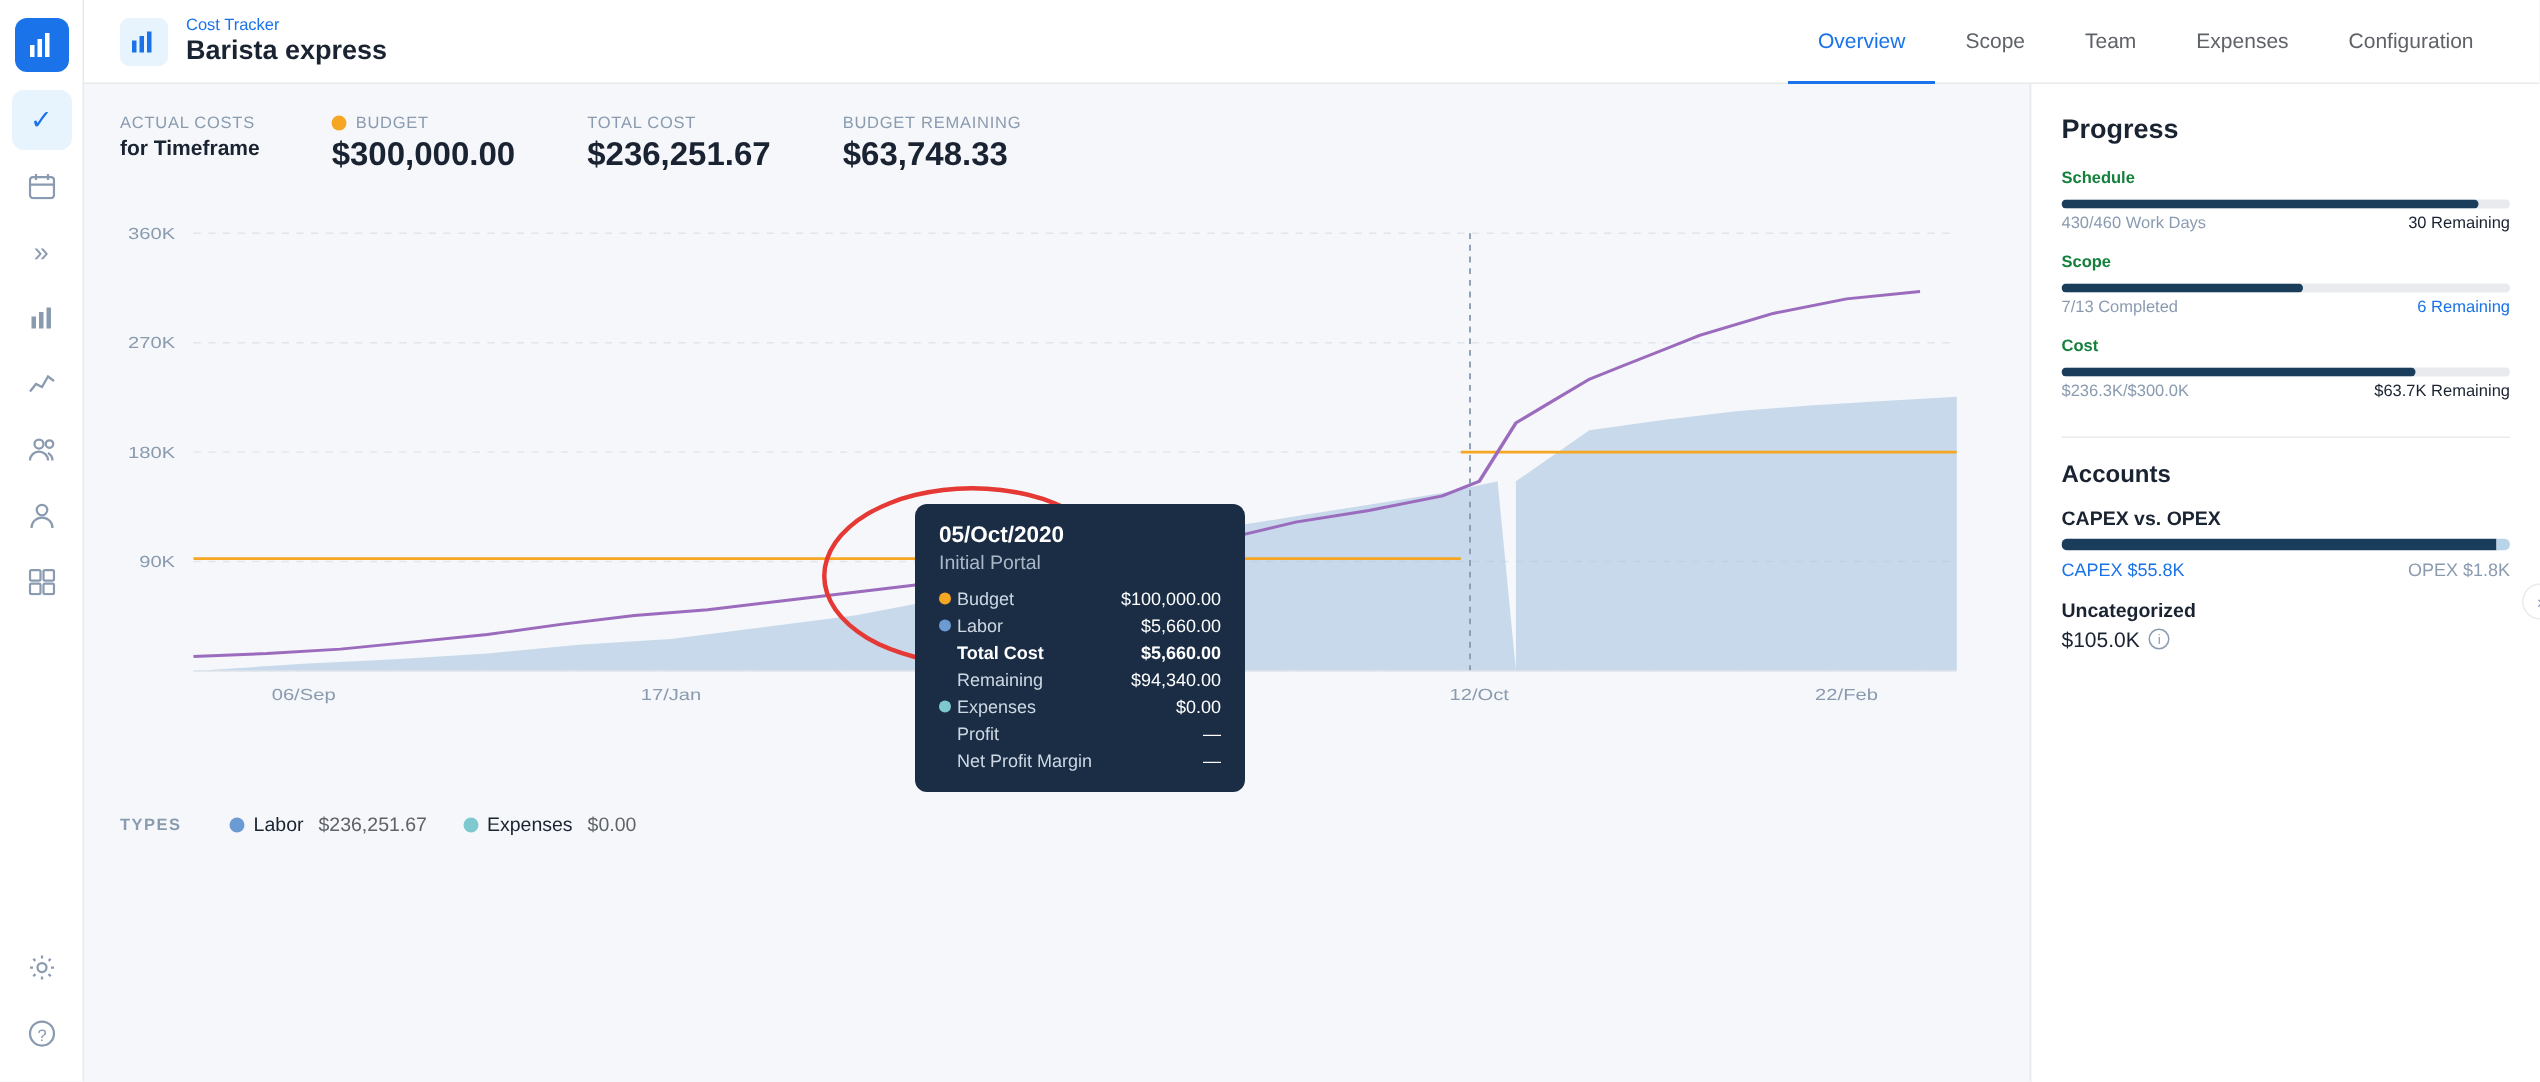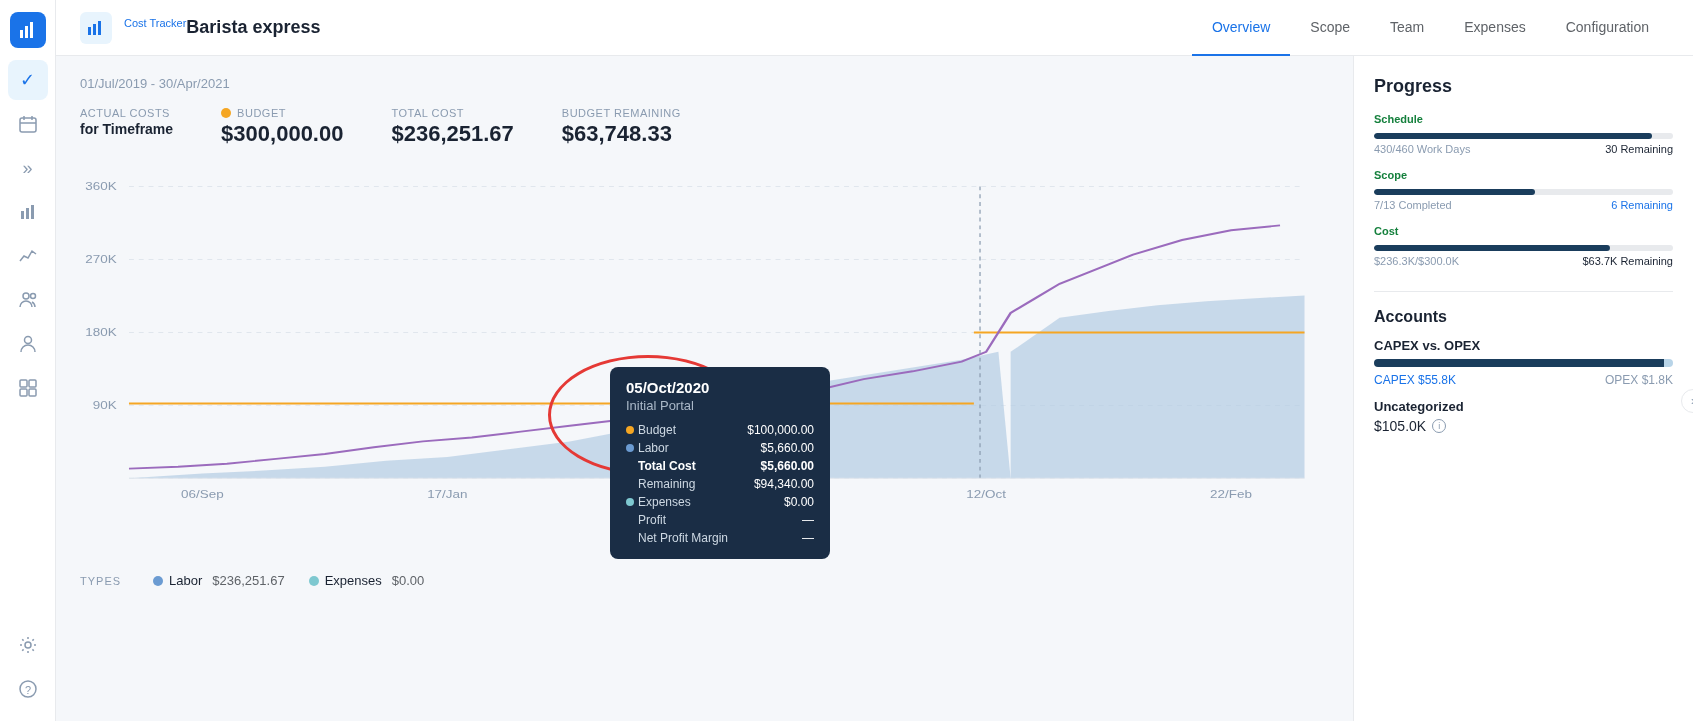--- a/index.html
+++ b/index.html
@@ -36,21 +36,21 @@
       background: #fff;
       border-bottom: 1px solid #e8eaed;
       display: flex;
       align-items: center;
       padding: 0 24px;
       height: 56px;
       justify-content: space-between;
     }
     .topnav-left { display: flex; align-items: center; gap: 12px; }
     .app-icon { width: 32px; height: 32px; background: #e8f4fd; border-radius: 6px; display: flex; align-items: center; justify-content: center; color: #1a73e8; font-size: 16px; }
-    .breadcrumb { display: flex; }
+    .breadcrumb { display: flex; flex-direction: column; }
     .breadcrumb-parent { font-size: 11px; color: #1a73e8; }
     .breadcrumb-title { font-size: 18px; font-weight: 600; color: #1a2332; }
     .topnav-tabs { display: flex; gap: 0; }
     .tab {
       padding: 0 20px;
       height: 56px;
       display: flex; align-items: center;
       font-size: 14px; color: #5f6368;
       cursor: pointer;
       border-bottom: 2px solid transparent;
@@ -102,21 +102,21 @@
       width: 200px; height: 120px;
       border: 3px solid #e53935;
       border-radius: 50%;
       top: 188px;
       left: 468px;
       pointer-events: none;
     }
 
     
     .chart-legend { display: flex; align-items: center; gap: 24px; margin-top: 16px; }
-    .legend-label { font-size: 11px; font-weight: 400; color: #8a9bb0; text-transform: uppercase; letter-spacing: 1px; margin-right: 8px; }
+    .legend-label { font-size: 11px; font-weight: 700; color: #8a9bb0; text-transform: uppercase; letter-spacing: 1px; margin-right: 8px; }
     .legend-item { display: flex; align-items: center; gap: 6px; font-size: 13px; color: #1a2332; }
     .legend-dot { width: 10px; height: 10px; border-radius: 50%; }
 
     
     .right-panel {
       width: 340px;
       background: #fff;
       border-left: 1px solid #e8eaed;
       padding: 20px;
       overflow-y: auto;
@@ -246,21 +246,20 @@
       <div class="tab">Scope</div>
       <div class="tab">Team</div>
       <div class="tab">Expenses</div>
       <div class="tab">Configuration</div>
     </div>
   </div>
 
   <div class="content">
 
     <div class="chart-area">
-      <div class="date-range">01/Jul/2019 - 30/Apr/2021</div>
 
       <div class="metrics">
         <div class="metric-block">
           <span class="metric-label">
             <span>ACTUAL COSTS</span>
           </span>
           <span style="font-size:14px;font-weight:600;color:#1a2332;">for Timeframe</span>
         </div>
         <div class="metric-block">
           <span class="metric-label">

